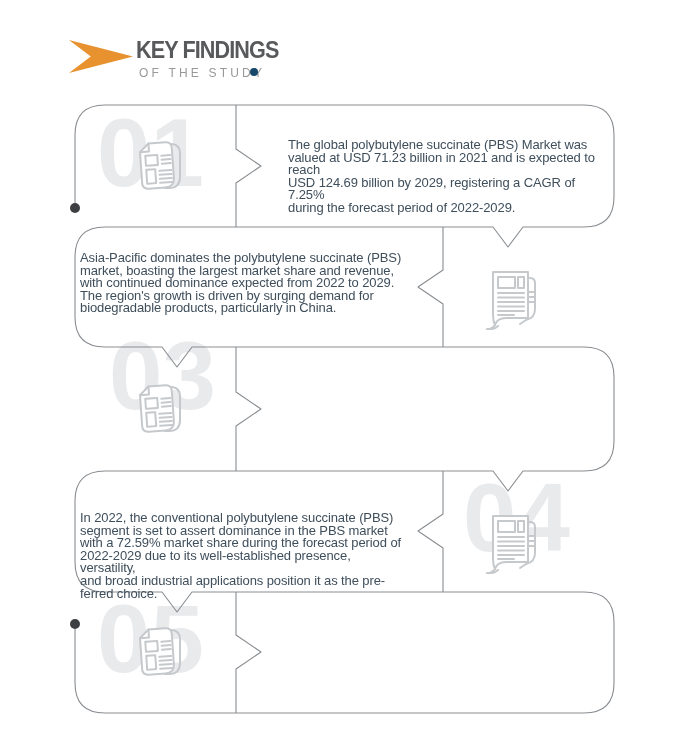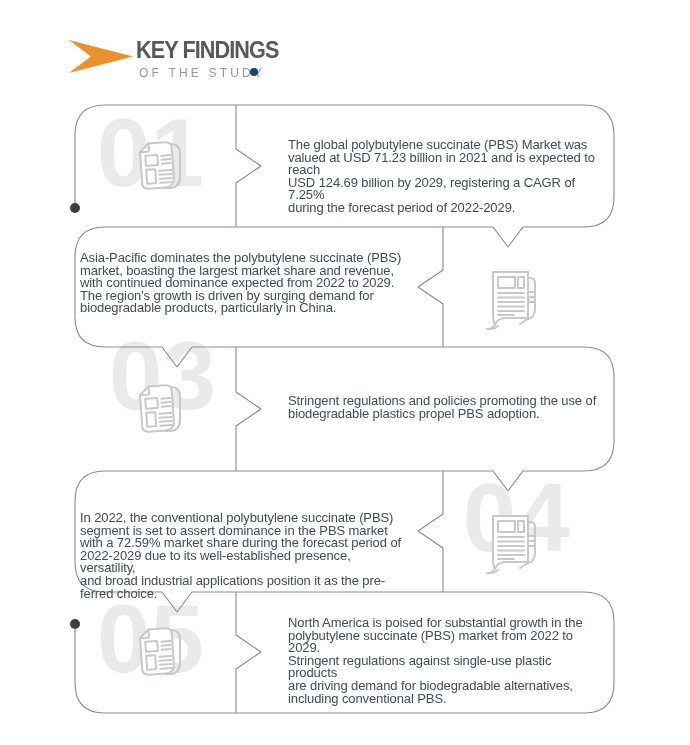--- a/index.html
+++ b/index.html
@@ -144,27 +144,20 @@
 
   <div class="ftext left t1">The global polybutylene succinate (PBS) Market was
 valued at USD 71.23 billion in 2021 and is expected to reach
 USD 124.69 billion by 2029, registering a CAGR of 7.25%
 during the forecast period of 2022-2029.</div>
   <div class="ftext right t2">Asia-Pacific dominates the polybutylene succinate (PBS)
 market, boasting the largest market share and revenue,
 with continued dominance expected from 2022 to 2029.
 The region's growth is driven by surging demand for
 biodegradable products, particularly in China.</div>
-  <div class="ftext left t3">Stringent regulations and policies promoting the use of
-biodegradable plastics propel PBS adoption.</div>
   <div class="ftext right t4">In 2022, the conventional polybutylene succinate (PBS)
 segment is set to assert dominance in the PBS market
 with a 72.59% market share during the forecast period of
 2022-2029 due to its well-established presence, versatility,
 and broad industrial applications position it as the pre-
 ferred choice.</div>
-  <div class="ftext left t5">North America is poised for substantial growth in the
-polybutylene succinate (PBS) market from 2022 to 2029.
-Stringent regulations against single-use plastic products
-are driving demand for biodegradable alternatives,
-including conventional PBS.</div>
 
 </div>
 
 </body></html>

